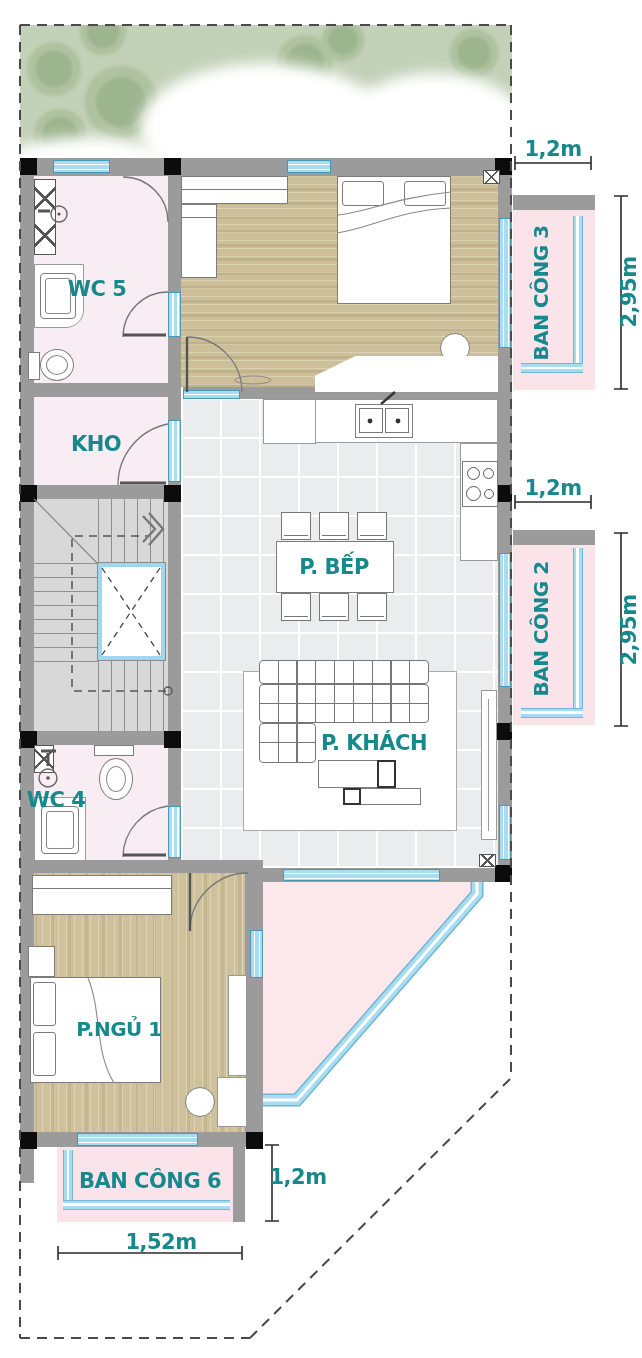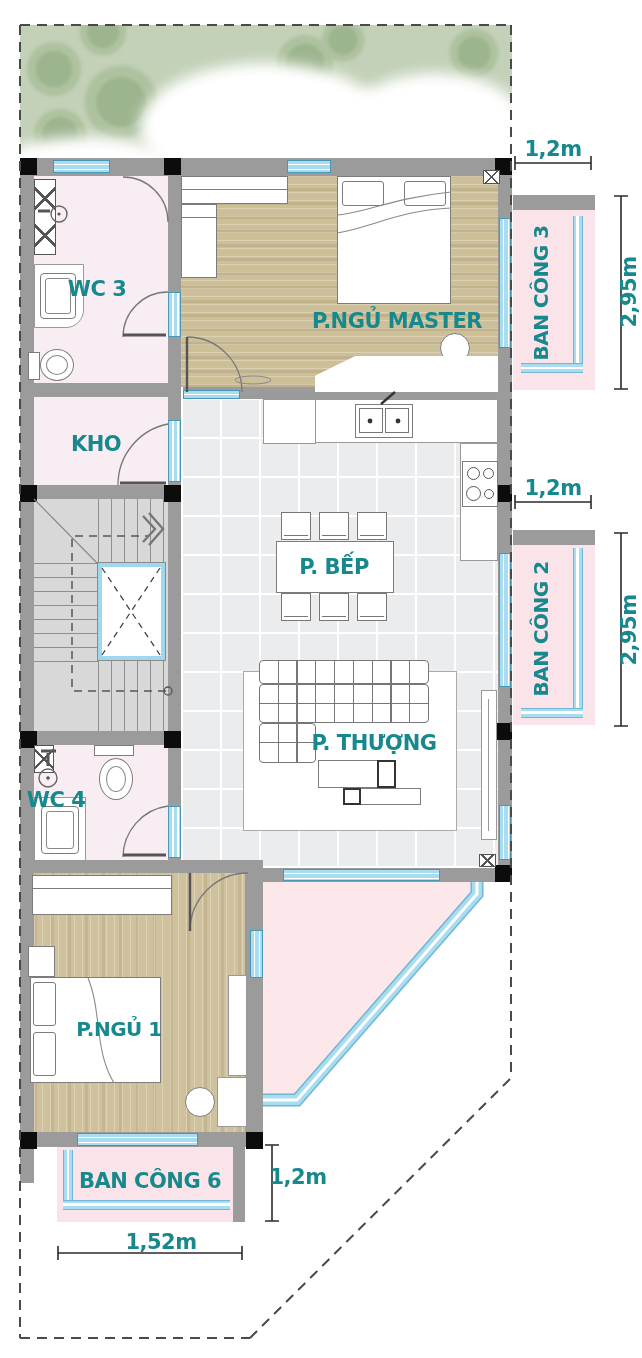--- a/index.html
+++ b/index.html
@@ -265,28 +265,27 @@
     <g stroke="#2b2b2b" stroke-width="1.6">
       <path d="M515,163 H591 M515,156 V170 M591,156 V170"></path>
       <path d="M621,196 V389 M614,196 H628 M614,389 H628"></path>
       <path d="M515,502 H591 M515,495 V509 M591,495 V509"></path>
       <path d="M621,533 V726 M614,533 H628 M614,726 H628"></path>
       <path d="M272,1145 V1221 M265,1145 H279 M265,1221 H279"></path>
       <path d="M58,1253 H242 M58,1246 V1260 M242,1246 V1260"></path>
     </g>
   </svg>
 
-  <span class="lbl" style="left:97px;top:289px;">WC 3</span>
+  <span class="lbl" style="left:97px;top:289px;">WC 5</span>
   <span class="lbl" style="left:96px;top:444px;">KHO</span>
-  <span class="lbl" style="left:397px;top:321px;">P.NGỦ MASTER</span>
   <span class="lbl sm rot" style="left:541px;top:293px;">BAN CÔNG 3</span>
   <span class="lbl" style="left:334px;top:567px;">P. BẾP</span>
   <span class="lbl sm rot" style="left:541px;top:629px;">BAN CÔNG 2</span>
   <span class="lbl" style="left:56px;top:800px;">WC 4</span>
-  <span class="lbl" style="left:374px;top:743px;">P. THƯỢNG</span>
+  <span class="lbl" style="left:374px;top:743px;">P. KHÁCH</span>
   <span class="lbl sm" style="left:119px;top:1029px;">P.NGỦ 1</span>
   <span class="lbl" style="left:150px;top:1181px;">BAN CÔNG 6</span>
   <span class="lbl" style="left:553px;top:149px;">1,2m</span>
   <span class="lbl rot" style="left:629px;top:292px;">2,95m</span>
   <span class="lbl" style="left:553px;top:488px;">1,2m</span>
   <span class="lbl rot" style="left:629px;top:630px;">2,95m</span>
   <span class="lbl" style="left:298px;top:1177px;">1,2m</span>
   <span class="lbl" style="left:161px;top:1242px;">1,52m</span>
 </div>
 

